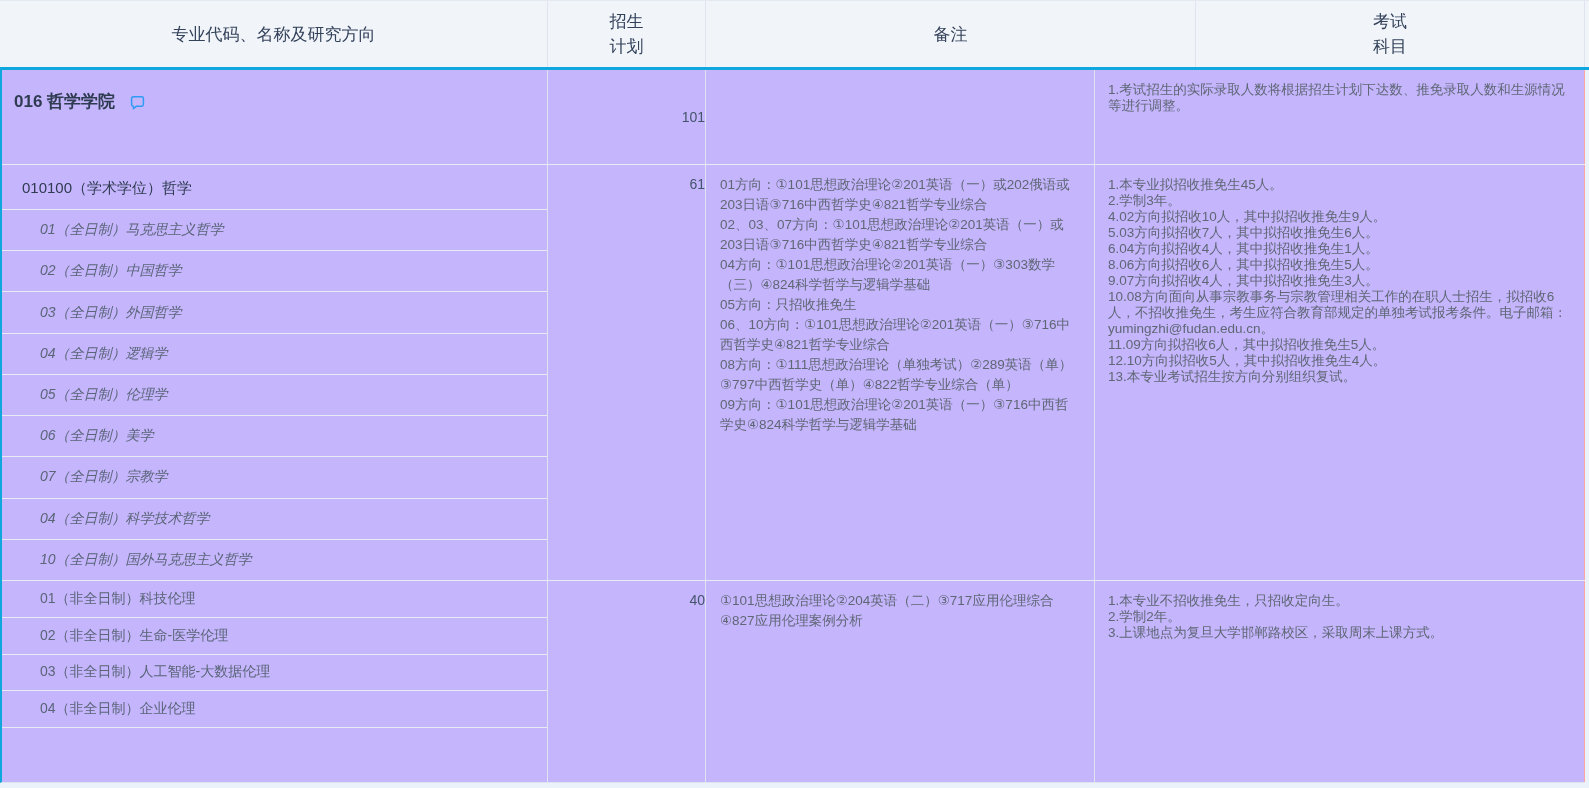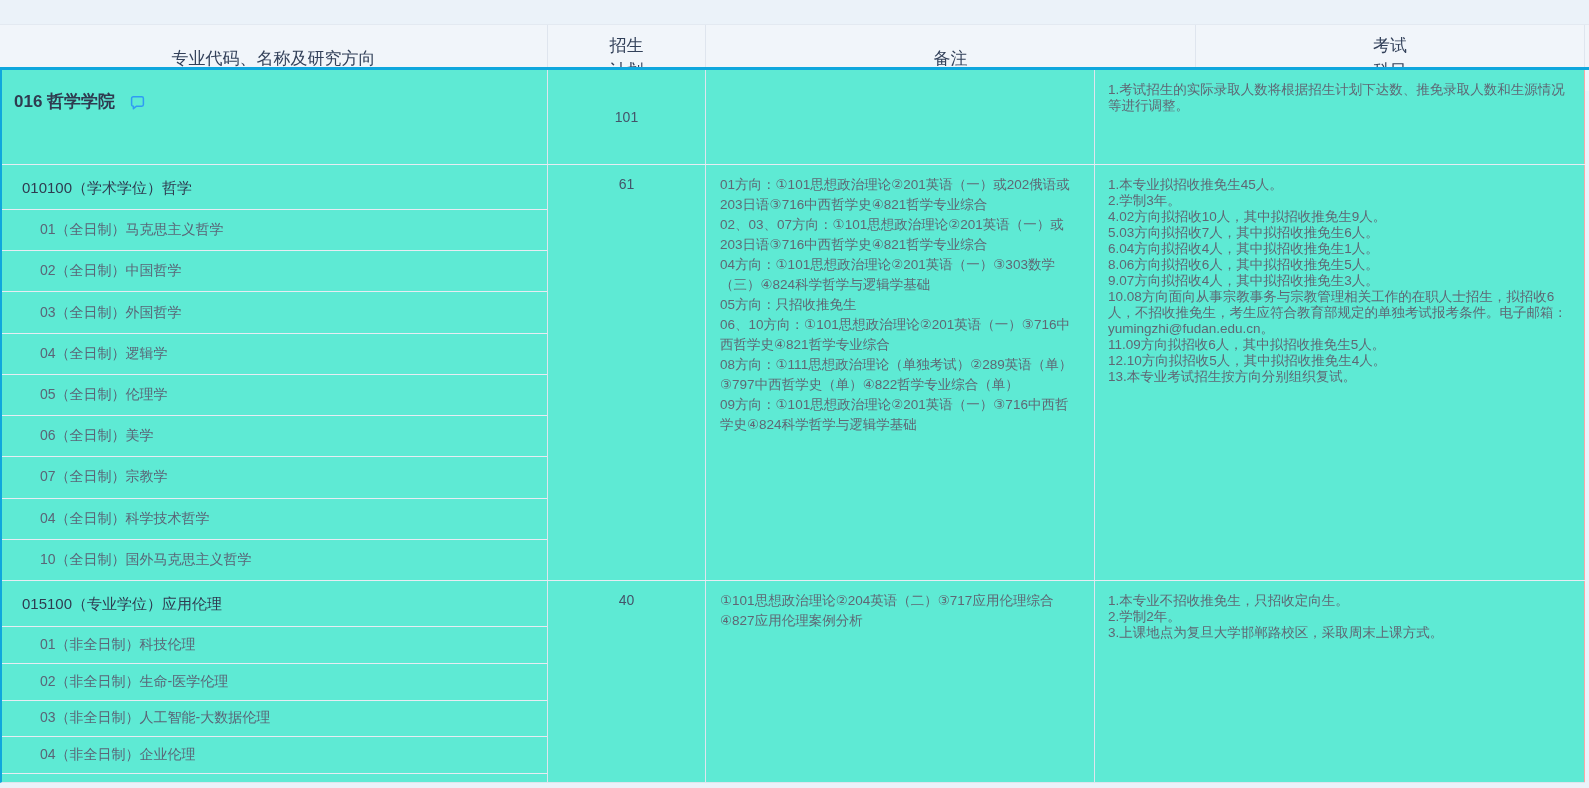--- a/index.html
+++ b/index.html
@@ -6,45 +6,45 @@
   body {
     width:1589px; height:788px; overflow:hidden; position:relative;
     background:#ebf2f9;
     font-family:"Liberation Sans","DejaVu Sans",sans-serif;
     -webkit-font-smoothing:antialiased;
   }
   
   .thead {
     position:absolute; top:0; left:0; width:1589px; height:67px;
     background:#f1f5fa; border-top:1px solid #e3e9f1;
-    display:flex; box-sizing:border-box;margin-top:24px;
+    display:flex; box-sizing:border-box;
   }
   .hcell {
     display:flex; flex-direction:column; justify-content:center; align-items:center;
     color:#33415a; font-size:17px; line-height:25px;
     border-right:1px solid #dfe5ee; box-sizing:border-box;
   }
   .hc1 { width:548px; } .hc2 { width:158px; } .hc3 { width:389px; } .hc4 { width:490px; }
   .accent-line {
     position:absolute; top:67px; left:0; width:1589px; height:3px; background:#0fa7dd;
   }
   
   .tbody {
     position:absolute; top:70px; left:0; width:1585px; height:713px;
-    background:#5eead4; border-left:2px solid #0fa7dd; border-bottom:1px solid #dfe5ee;
+    background:#c4b5fd; border-left:2px solid #0fa7dd; border-bottom:1px solid #dfe5ee;
     box-sizing:border-box; display:flex; flex-direction:column;
   }
   .trow { display:flex; box-sizing:border-box; }
   .school-row { height:95px; border-bottom:1px solid #e7ecf3; }
   .block1 { height:416px; border-bottom:1px solid #e7ecf3; }
   .block2 { flex:1; }
   .c1 { width:546px; border-right:1px solid #dfe5ee; box-sizing:border-box;
         display:flex; flex-direction:column; }
   .c2 { width:158px; border-right:1px solid #dfe5ee; box-sizing:border-box;
-        display:flex; justify-content:center; color:#44546a; font-size:14px; }
+        display:flex; justify-content:flex-end; color:#44546a; font-size:14px; }
   .c3 { width:389px; border-right:1px solid #dfe5ee; box-sizing:border-box;
         padding:10px 14px 10px 14px; font-size:13.5px; line-height:20px; color:#5f6774; }
   .c4 { flex:1; border-right:1px solid #fca5a5; box-sizing:border-box;
         padding:12px 12px 10px 13px; font-size:13.5px; line-height:16px; color:#5f6774; }
   .tline { word-wrap:break-word; word-break:break-word; }
   
   .school-name {
     padding:20px 0 0 12px; font-weight:bold; font-size:17px; color:#2f3b50;
     display:flex; align-items:center; gap:14px;
   }
@@ -55,21 +55,21 @@
     height:45px; line-height:45px; padding-left:20px; flex:0 0 auto;
     font-weight:normal; font-size:15px; color:#2f3b50;
     border-bottom:1px solid #e7ecf3; box-sizing:border-box;
   }
   .block2 .mhead { height:46px; line-height:46px; }
   .drow {
     display:flex; align-items:center; padding-left:38px;
     font-size:14px; color:#5a6577;
     border-bottom:1px solid #e7ecf3; box-sizing:border-box;
   }
-  .block1 .drow { flex:1 1 auto; }
+  .block1 .drow { flex:1 1 auto;font-style:italic; }
   .block1 .drow:last-child { border-bottom:none; }
   .block2 .drow { flex:0 0 36.8px; }
   .plan-top { align-items:flex-start; padding-top:11px; box-sizing:border-box; }
 </style>
 </head>
 <body>
 
 <div class="thead">
   <div class="hcell hc1">
     <div>专业代码、名称及研究方向</div>
@@ -163,21 +163,20 @@
       <div class="tline">9.07方向拟招收4人，其中拟招收推免生3人。</div>
       <div class="tline">10.08方向面向从事宗教事务与宗教管理相关工作的在职人士招生，拟招收6人，不招收推免生，考生应符合教育部规定的单独考试报考条件。电子邮箱：yumingzhi@fudan.edu.cn。</div>
       <div class="tline">11.09方向拟招收6人，其中拟招收推免生5人。</div>
       <div class="tline">12.10方向拟招收5人，其中拟招收推免生4人。</div>
       <div class="tline">13.本专业考试招生按方向分别组织复试。</div>
     </div>
   </div>
 
   <div class="trow block2">
     <div class="c1">
-      <div class="mhead">015100（专业学位）应用伦理</div>
       <div class="drow">
           <span>01（非全日制）科技伦理</span>
         </div>
       <div class="drow">
           <span>02（非全日制）生命-医学伦理</span>
         </div>
       <div class="drow">
           <span>03（非全日制）人工智能-大数据伦理</span>
         </div>
       <div class="drow">

